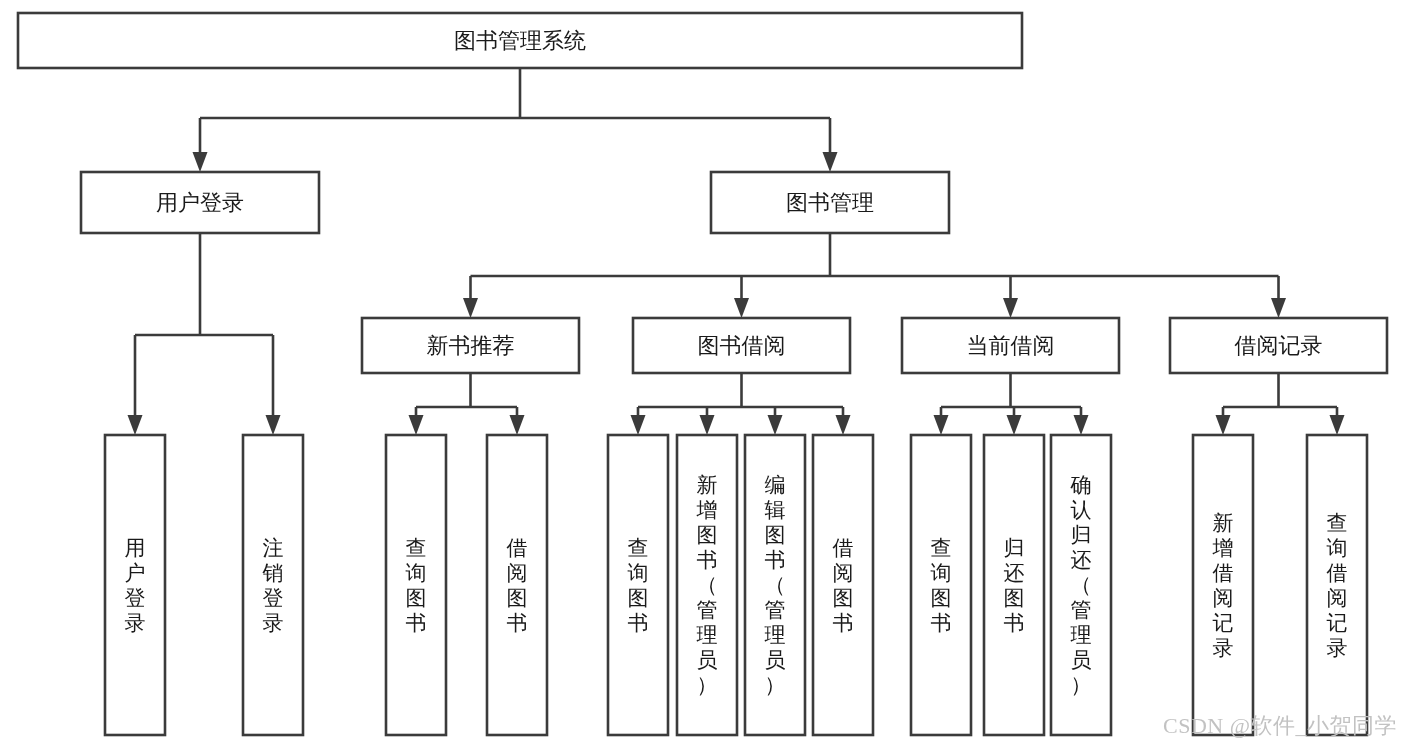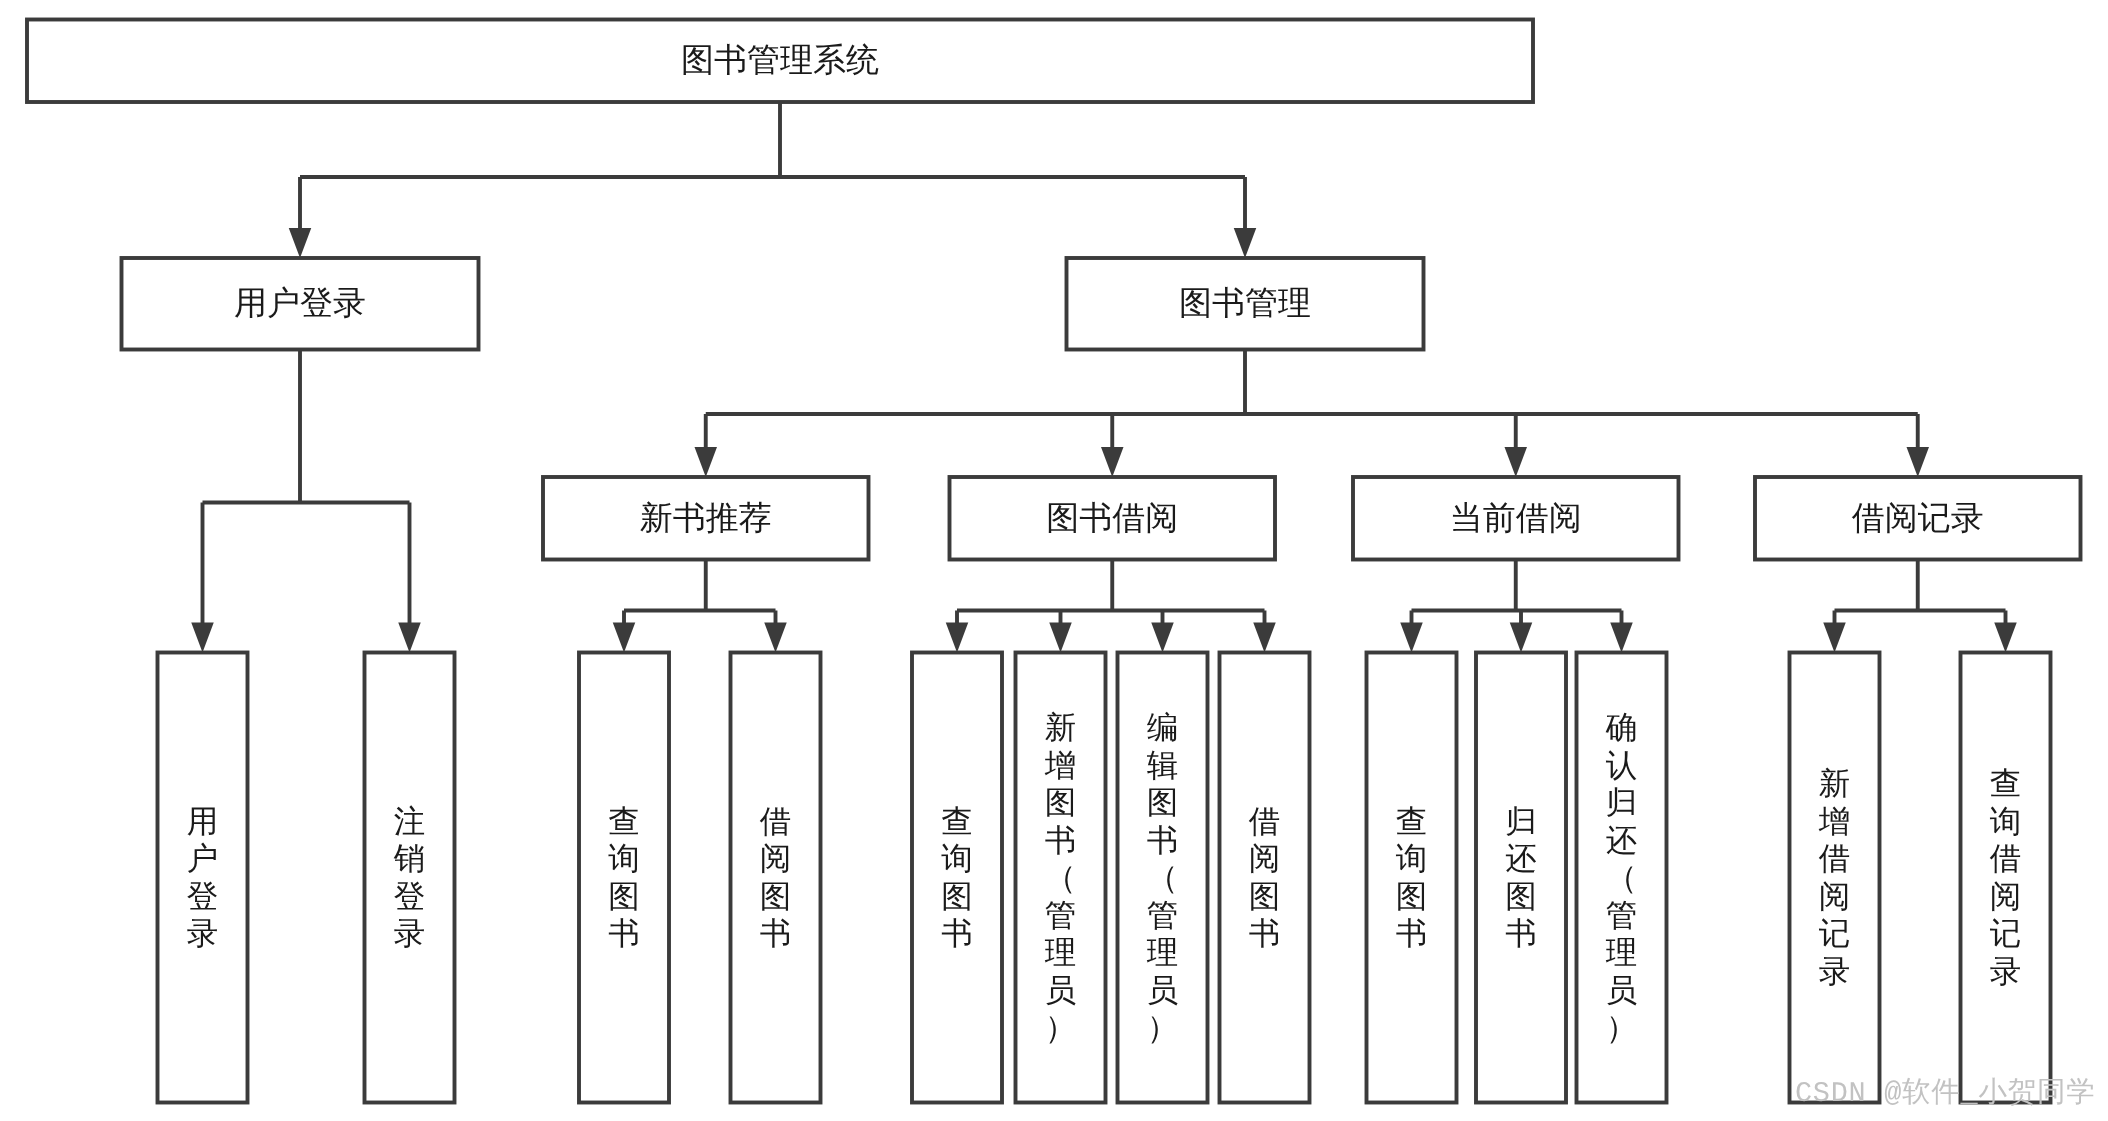--- a/index.html
+++ b/index.html
@@ -52,22 +52,22 @@
     stroke-linecap: butt;
   }
   .edge-arrow {
     fill: #3b3b3b;
     stroke: none;
   }
   #watermark {
     position: absolute;
     right: 8px;
     bottom: 6px;
-    font-family: Liberation Mono, monospace;
-    font-size: 19px;
+    font-family: Liberation Serif, serif;
+    font-size: 22px;
     color: #c2c2c2;
     letter-spacing: 0.5px;
     white-space: nowrap;
     pointer-events: none;
   }
 </style>
 </head>
 <body>
 
 <div id="diagram-root">

